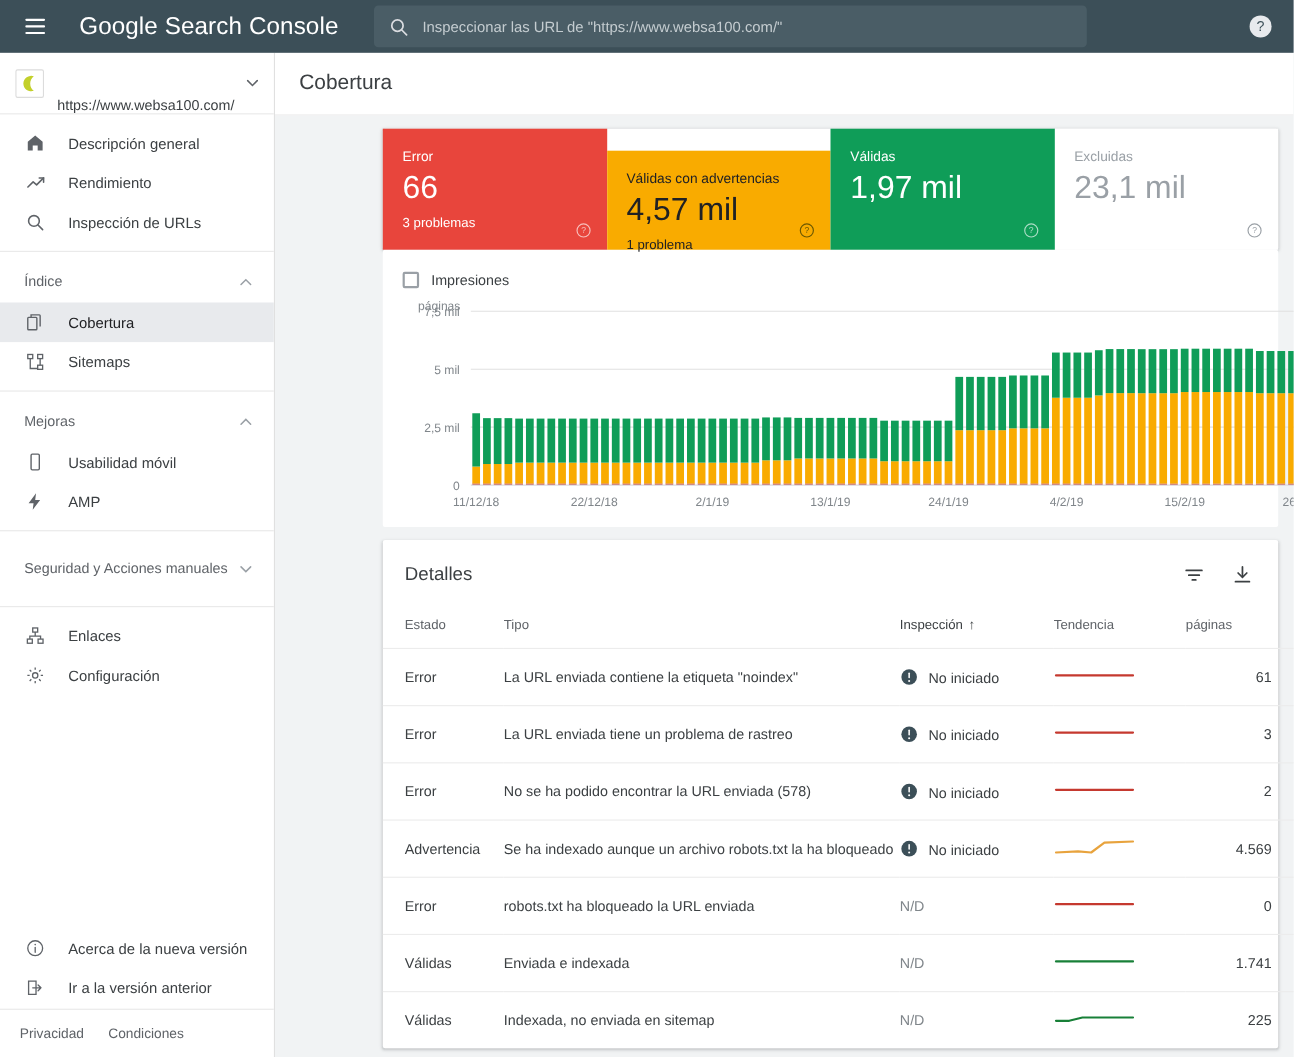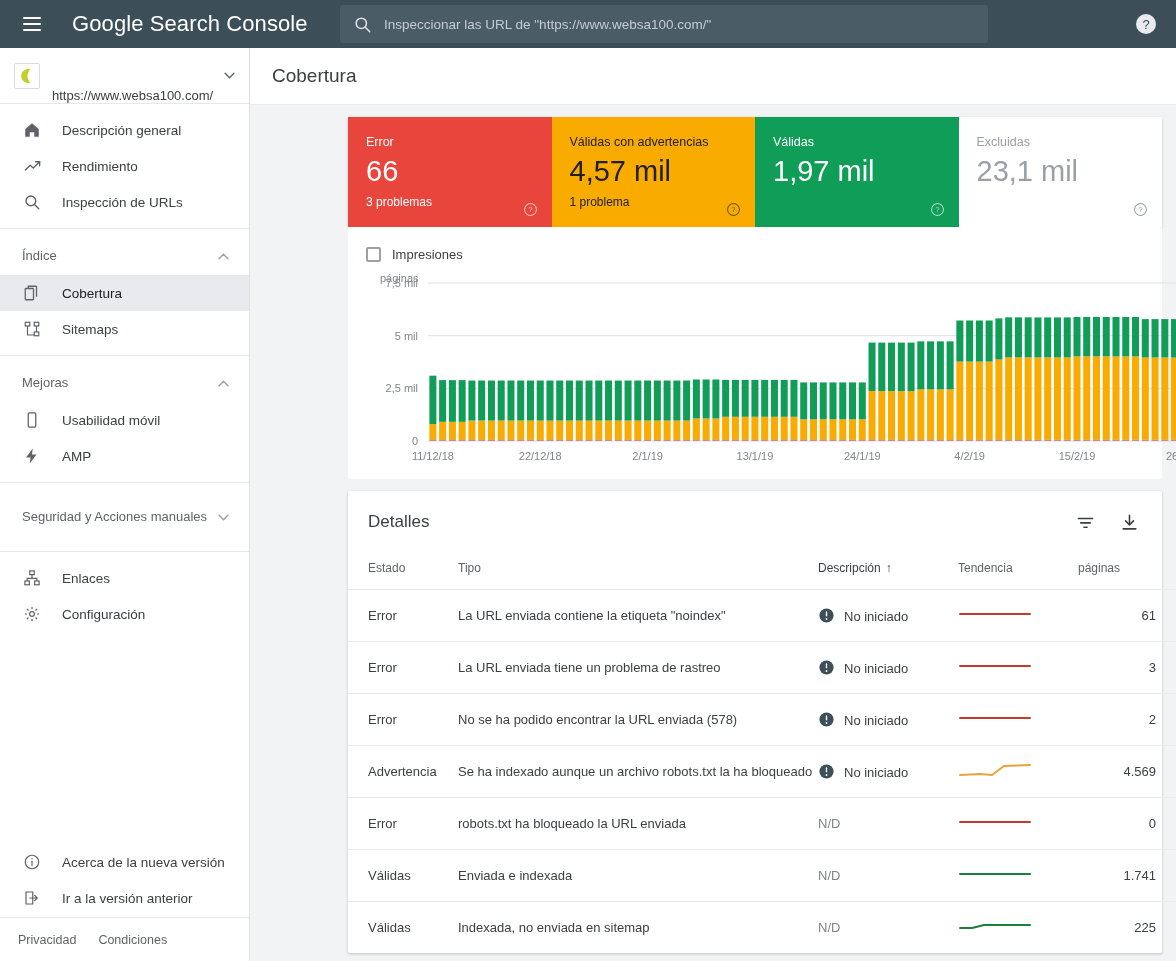--- a/index.html
+++ b/index.html
@@ -431,21 +431,21 @@
       <div class="statusrow" id="statusrow">
           <div class="scard" style="background: rgb(232, 69, 60);">
             <div class="slabel" style="color:#ffffff">Error</div>
             <div class="svalue" style="color:#ffffff">66</div>
             <div class="ssub" style="color:#ffffff">3 problemas</div>
             <span class="qmark"><svg width="15" height="15" viewBox="0 0 24 24" fill="none" stroke="rgba(255,255,255,.65)" stroke-width="1.7">
                 <circle cx="12" cy="12" r="9.5"></circle>
                 <text x="12" y="16.4" font-size="12.5" text-anchor="middle" fill="rgba(255,255,255,.65)" stroke="none" font-family="Liberation Sans, sans-serif">?</text>
               </svg></span>
           </div>
-          <div class="scard" style="background: rgb(249, 171, 0);">
+          <div class="scard" style="background: rgb(249, 171, 0); margin-top: 20px;">
             <div class="slabel" style="color:#202124">Válidas con advertencias</div>
             <div class="svalue" style="color:#202124">4,57 mil</div>
             <div class="ssub" style="color:#202124">1 problema</div>
             <span class="qmark"><svg width="15" height="15" viewBox="0 0 24 24" fill="none" stroke="#6b5800" stroke-width="1.7">
                 <circle cx="12" cy="12" r="9.5"></circle>
                 <text x="12" y="16.4" font-size="12.5" text-anchor="middle" fill="#6b5800" stroke="none" font-family="Liberation Sans, sans-serif">?</text>
               </svg></span>
           </div>
           <div class="scard" style="background: rgb(15, 157, 88);">
             <div class="slabel" style="color:#ffffff">Válidas</div>
@@ -761,21 +761,21 @@
           </svg>
         </div>
       </div>
 
       <table class="dtable">
         <thead>
           <tr>
             <th class="c-estado">Estado</th>
             <th class="c-tipo">Tipo</th>
             <th class="c-valid">
-              <span class="vhead">Descripción</span><span class="sortarrow">↑</span>
+              <span class="vhead">Inspección</span><span class="sortarrow">↑</span>
             </th>
             <th class="c-tend">Tendencia</th>
             <th class="c-pag">páginas</th>
           </tr>
         </thead>
         <tbody id="detbody">
             <tr>
               <td class="c-estado st-error">Error</td>
               <td class="c-tipo">La URL enviada contiene la etiqueta "noindex"</td>
               <td class="c-valid">

